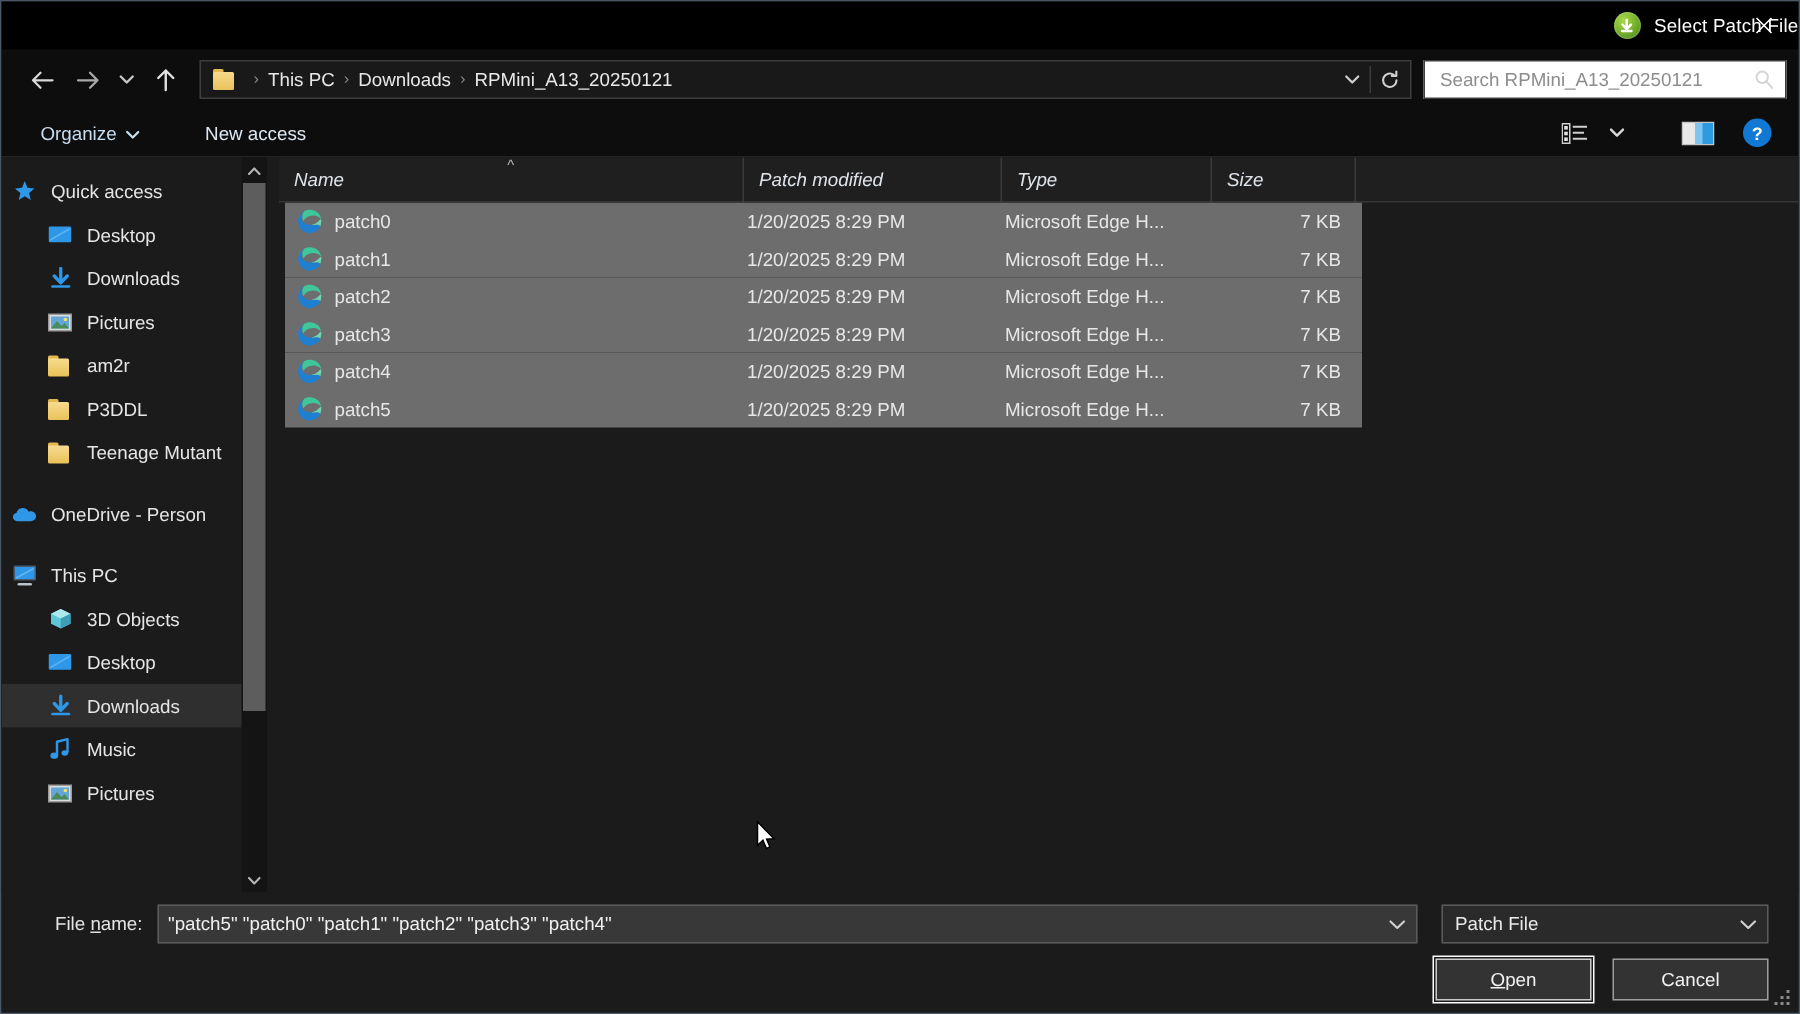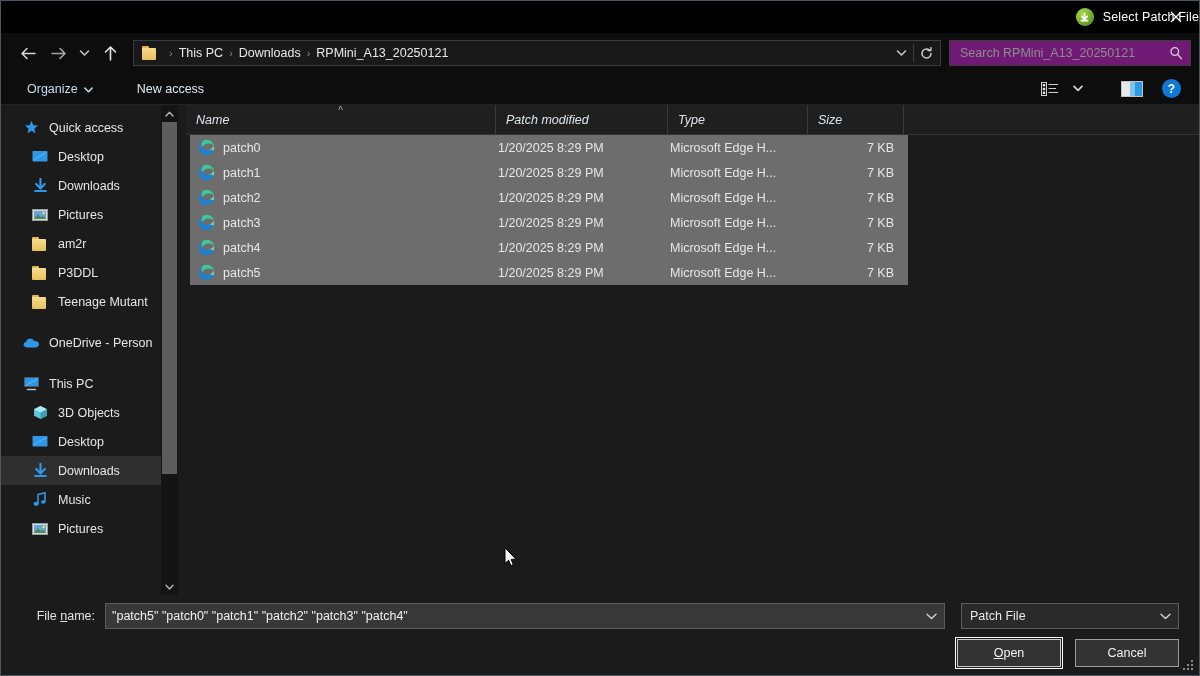--- a/index.html
+++ b/index.html
@@ -91,21 +91,21 @@
   }
   .crumb-spacer { flex: 1; }
   .crumb-chev, .crumb-refresh {
     width: 24px; height: 24px; display:flex; align-items:center; justify-content:center;
     color: #cfcfcf; flex: none;
   }
   .crumb-divider { width:1px; height:18px; background:#3d3d3d; flex:none; }
 
   .searchbox {
     width: 242px; height: 26px; flex: none;
-    background: #701a75; border: 1px solid #3d3d3d;
+    background: #ffffff; border: 1px solid #3d3d3d;
     display: flex; align-items: center; padding: 0 4px 0 10px;
   }
   .search-ph { flex: 1; color: #8d8d8d; font-size: 12.5px; white-space: nowrap; }
   .search-icon { width: 20px; display: flex; align-items: center; justify-content: center; color: #d0d0d0; }
 
   
   .toolbar {
     height: 32px; min-height: 32px;
     background: #0d0d0d;
     display: flex; align-items: center;
@@ -140,21 +140,21 @@
   
   .sidebar {
     width: 185px; min-width: 185px;
     background: #1b1b1b;
     position: relative;
     overflow: hidden;
     padding-top: 8px;
   }
   .nav-row {
     height: 29px; display: flex; align-items: center;
-    padding-left: 21px; padding-right: 4px;
+    padding-left: 6px; padding-right: 4px;
     white-space: nowrap;
   }
   .nav-row.indent1 { padding-left: 30px; }
   .nav-row.selected { background: #2f2f2f; }
   .nav-ico {
     width: 18px; height: 18px; margin-right: 9px; flex: none;
     display: flex; align-items: center; justify-content: center;
   }
   .nav-label { color: #e6e6e6; font-size: 12.5px; }
   .nav-pin { margin-left: auto; color: #8e8e8e; display: flex; align-items: center; padding-right: 6px; }

